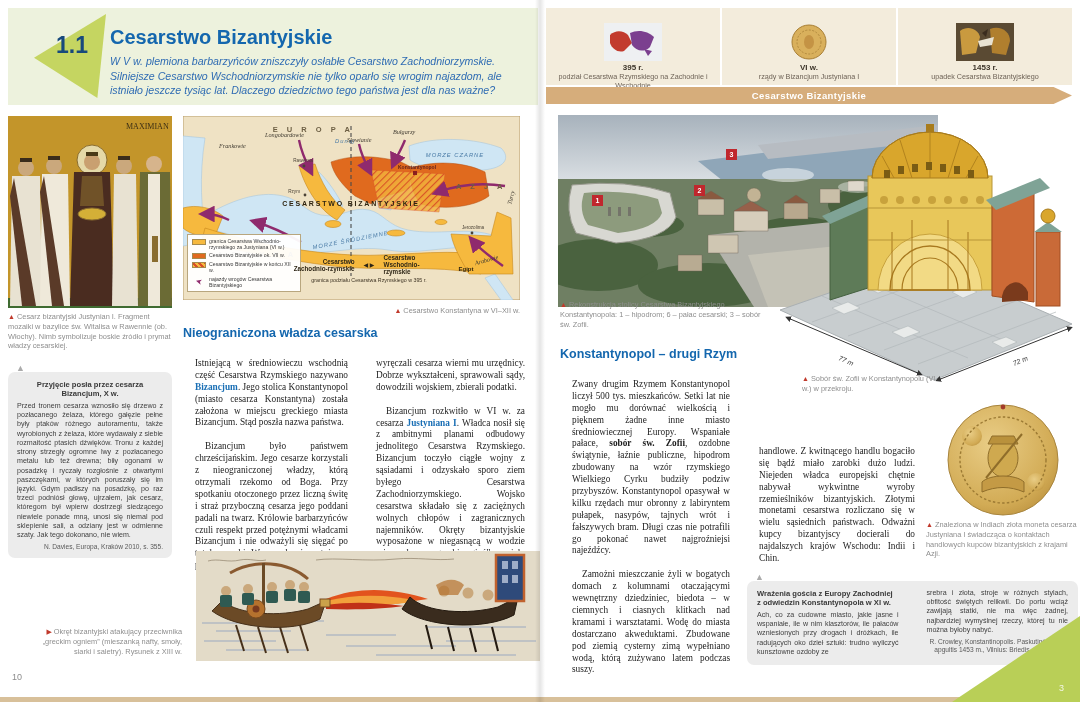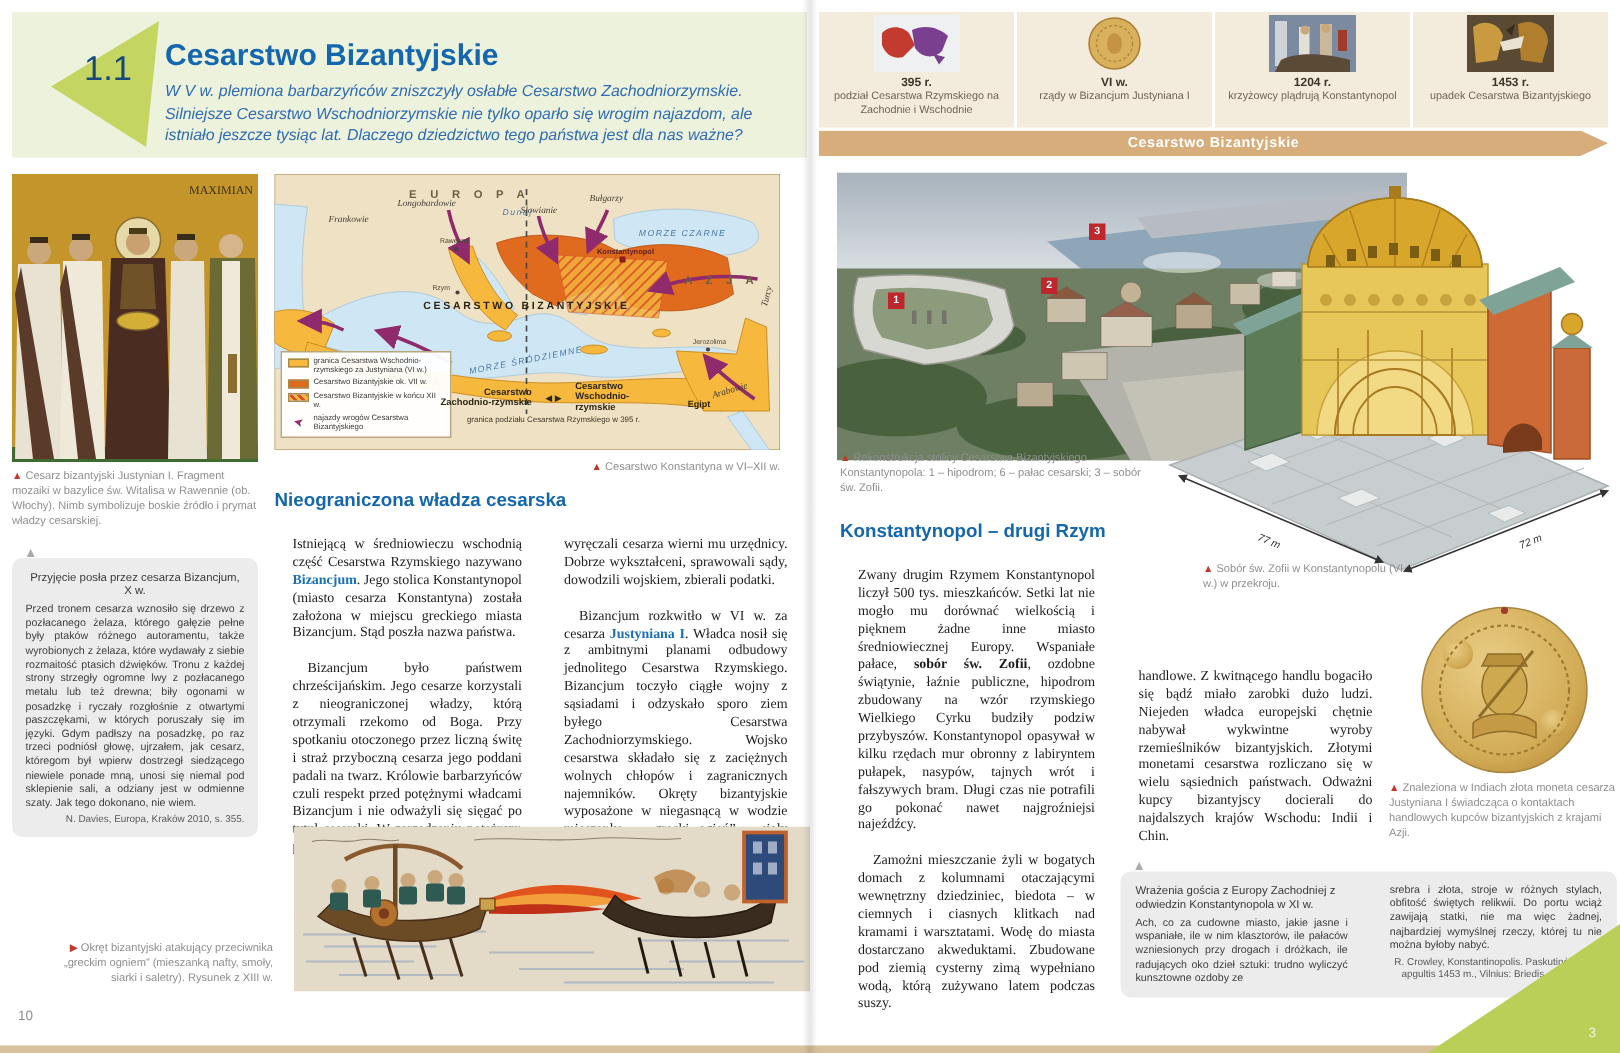--- a/index.html
+++ b/index.html
@@ -2,44 +2,44 @@
 <html style="--c-accent_blue: #1467ae; --c-keyword_blue: #1a6fb5; --c-header_bg: #edf2dd; --c-header_triangle: #c5d561; --c-timeline_bg: #f3ecdc; --c-timeline_arrow: #d6ad7b; --c-caption_red: #c0392b; --c-box_bg: #ececec; --c-page_triangle_green: #b9cf57; --c-footer_tan: #d8c09a;"><head>
 <meta charset="utf-8">
 <style>
 *{margin:0;padding:0;box-sizing:border-box}
 html,body{background:#9a9a9a}
 #spread{position:relative;width:1080px;height:702px;margin:0 auto;background:#fff;overflow:hidden;font-family:"Liberation Sans",sans-serif}
 .abs{position:absolute}
 
 #lesson-header{left:8px;top:8px;width:530px;height:97px;background:var(--c-header_bg,#edf2dd)}
 #hdr-tri{position:absolute;left:26px;top:6px;width:72px;height:84px;background:var(--c-header_triangle,#c5d561);clip-path:polygon(0 52%,100% 0,88% 100%)}
-#hdr-num{position:absolute;left:48px;top:24px;font-size:23px;font-weight:normal;color:#17497c}
+#hdr-num{position:absolute;left:48px;top:24px;font-size:23px;font-weight:bold;color:#17497c}
 #hdr-title{position:absolute;left:102px;top:18px;font-size:20px;font-weight:bold;color:var(--c-accent_blue,#1467ae)}
 #hdr-intro{position:absolute;left:102px;top:46px;width:426px;font-size:10.6px;font-style:italic;line-height:1.38;color:#2f6cb3}
 
 #timeline{left:546px;top:8px;width:526px;height:77px;background:var(--c-timeline_bg,#f3ecdc);display:flex}
-.tl-cell{flex:1;text-align:center;padding-top:2px;border-left:2px solid #fff}
+.tl-cell{flex:1;text-align:center;padding-top:15px;border-left:2px solid #fff}
 .tl-cell:first-child{border-left:none}
 .tl-img{width:58px;height:38px;margin:0 auto 2px;display:block}
 .tl-date{font-size:8px;font-weight:bold;color:#3d352a}
 .tl-desc{font-size:7.2px;line-height:1.25;color:#6e6357;padding:0 6px}
 #tl-arrow{left:546px;top:87px;width:526px;height:17px;background:var(--c-timeline_arrow,#d6ad7b);clip-path:polygon(0 0,96.5% 0,100% 50%,96.5% 100%,0 100%);color:#fff;font-weight:bold;font-size:9.5px;text-align:center;line-height:17px;letter-spacing:.4px}
 
 .caption{font-size:7.4px;line-height:1.32;color:#8e8e8e}
 .cap-tri{color:var(--c-caption_red,#c0392b);font-size:7px;margin-right:2px}
 .sec-head{font-size:12.5px;font-weight:bold;color:var(--c-accent_blue,#1a6fb5)}
 .bodycol{font-family:"Liberation Serif",serif;font-size:9.3px;line-height:1.28;color:#1c1c1c;text-align:justify}
 .bodycol .para{margin:12px}
 .ind{text-indent:10px}
 .kw{font-weight:bold;color:var(--c-keyword_blue,#1a6fb5)}
 .bd{font-weight:bold}
 
 .srcbox{background:var(--c-box_bg,#ececec);border-radius:7px;font-size:7.1px;line-height:1.3;color:#3e3e3e;text-align:justify}
 .box-tri{position:absolute;top:-9px;left:8px;color:#ababab;font-size:9px}
-.srcbox .title{font-weight:normal;font-size:7.6px;color:#3a3a3a;text-align:center;margin-bottom:3px;line-height:1.25}
+.srcbox .title{font-weight:bold;font-size:7.6px;color:#3a3a3a;text-align:center;margin-bottom:3px;line-height:1.25}
 .srcbox .attr{font-size:6.6px;color:#5a5a5a;text-align:right;margin-top:3px;line-height:1.25}
 
 #map-block{left:183px;top:116px;width:292px;height:184px}
 #map-legend{position:absolute;left:4px;top:118px;width:114px;background:rgba(255,255,255,.95);border:1px solid #b8a67e;padding:3px 4px;z-index:3}
 .lg-row{display:flex;gap:3px;margin-bottom:2px;align-items:flex-start}
 .lg-sw{width:14px;height:6px;flex:none;margin-top:1px;border:1px solid #a58a4e}
 .sw1{background:#f6b93e}.sw2{background:#e06a1e}
 .sw3{background:repeating-linear-gradient(45deg,#f6b93e 0 2px,#d94f28 2px 4px)}
 .sw-arrow{border:none;width:14px;height:8px;color:#8f2a6d;font-size:8px;line-height:8px;text-align:center;transform:rotate(195deg)}
 .lg-txt{font-size:5.2px;line-height:1.18;color:#3a3a3a;text-align:left}
@@ -93,34 +93,20 @@
     </div>
     <div class="tl-cell">
       <svg class="tl-img" viewBox="0 0 58 38">
         <rect width="58" height="38" fill="#f3ecdc"></rect>
         <circle cx="29" cy="19" r="17" fill="#d9b05c" stroke="#a87f35"></circle>
         <circle cx="29" cy="19" r="12" fill="none" stroke="#b28a3e" stroke-dasharray="2 1.5"></circle>
         <ellipse cx="29" cy="19" rx="5" ry="7" fill="#c49344"></ellipse>
       </svg>
       <div class="tl-date">VI w.</div>
       <div class="tl-desc">rządy w Bizancjum Justyniana I</div>
-    </div>
-    <div class="tl-cell">
-      <svg class="tl-img" viewBox="0 0 58 38">
-        <rect width="58" height="38" fill="#7c8aa0"></rect>
-        <rect x="4" y="4" width="8" height="30" fill="#cfd3d8"></rect>
-        <rect x="20" y="8" width="7" height="26" fill="#e3e0d5"></rect>
-        <rect x="34" y="6" width="8" height="28" fill="#cab89a"></rect>
-        <circle cx="24" cy="10" r="3" fill="#caa87c"></circle>
-        <circle cx="38" cy="9" r="3" fill="#caa87c"></circle>
-        <path d="M8,30 C20,24 40,26 54,30 L54,38 L4,38 Z" fill="#5b4a36"></path>
-        <rect x="46" y="10" width="6" height="14" fill="#a33b2a"></rect>
-      </svg>
-      <div class="tl-date">1204 r.</div>
-      <div class="tl-desc">krzyżowcy plądrują Konstantynopol</div>
     </div>
     <div class="tl-cell">
       <svg class="tl-img" viewBox="0 0 58 38">
         <rect width="58" height="38" fill="#5a4a33"></rect>
         <path d="M4,8 C12,2 22,6 24,14 L20,30 L6,32 Z" fill="#c99a3f"></path>
         <path d="M34,6 C44,2 54,8 54,18 L50,32 L36,30 Z" fill="#b07f2e"></path>
         <path d="M22,18 L38,14 L36,22 L24,24 Z" fill="#e8e2d2"></path>
         <path d="M26,10 L32,6 L30,14 Z" fill="#3a2c1e"></path>
       </svg>
       <div class="tl-date">1453 r.</div>

